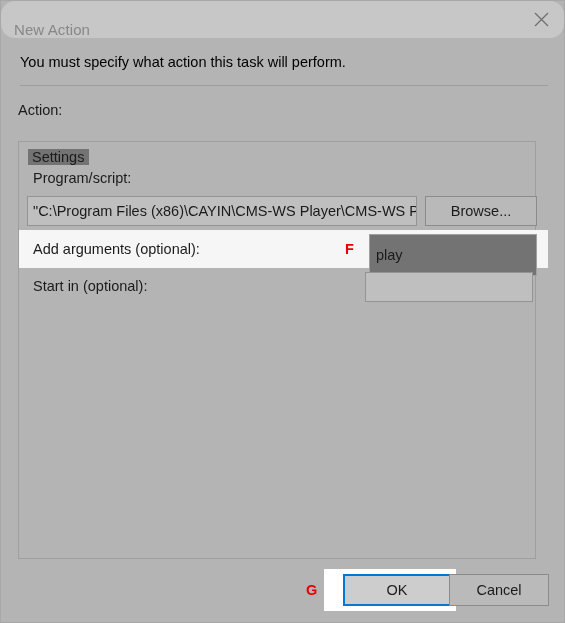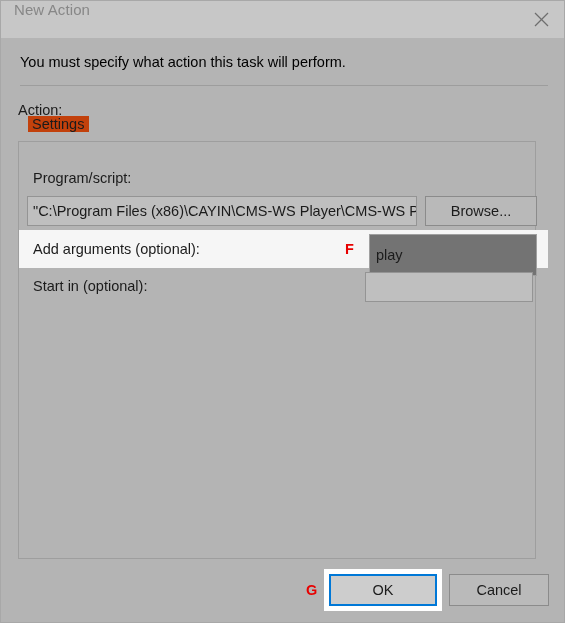--- a/index.html
+++ b/index.html
@@ -26,21 +26,22 @@
 
   
   .titlebar {
     position: absolute;
     left: 0;
     top: 0;
     width: 563px;
     height: 37px;
     background: #c7c7c7;
     display: flex;
-    align-items: flex-start;
+    align-items: flex-end;
+    border-radius: 14px;
   }
   .title-text {
     margin-left: 13px;
     font-size: 15px;
     color: #878787;
     letter-spacing: 0.1px;
     white-space: nowrap;
   }
   .close-btn {
     position: absolute;
@@ -114,23 +115,23 @@
     left: 17px;
     top: 140px;
     width: 518px;
     height: 418px;
     border: 1px solid #9e9e9e;
     box-sizing: border-box;
   }
   .group-legend {
     position: absolute;
     left: 27px;
-    top: 115px;
+    top: 148px;
     padding: 0 5px 0 4px;
-    background: #c2410c;
+    background: #737373;
     font-size: 14.5px;
     color: #1b1b1b;
     white-space: nowrap;
   }
 
   
   .ps-label {
     position: absolute;
     left: 32px;
     top: 169px;
@@ -244,20 +245,21 @@
   .ok-wrap {
     position: absolute;
     left: 323px;
     top: 568px;
     width: 118px;
     height: 42px;
     background: #ffffff;
     display: flex;
     align-items: center;
     justify-content: center;
+    padding-left: 14px;
   }
   .ok-btn {
     width: 108px;
     height: 32px;
     background: #cdcdcd;
     border: 2px solid #0078d7;
     box-sizing: border-box;
     display: flex;
     align-items: center;
     justify-content: center;

